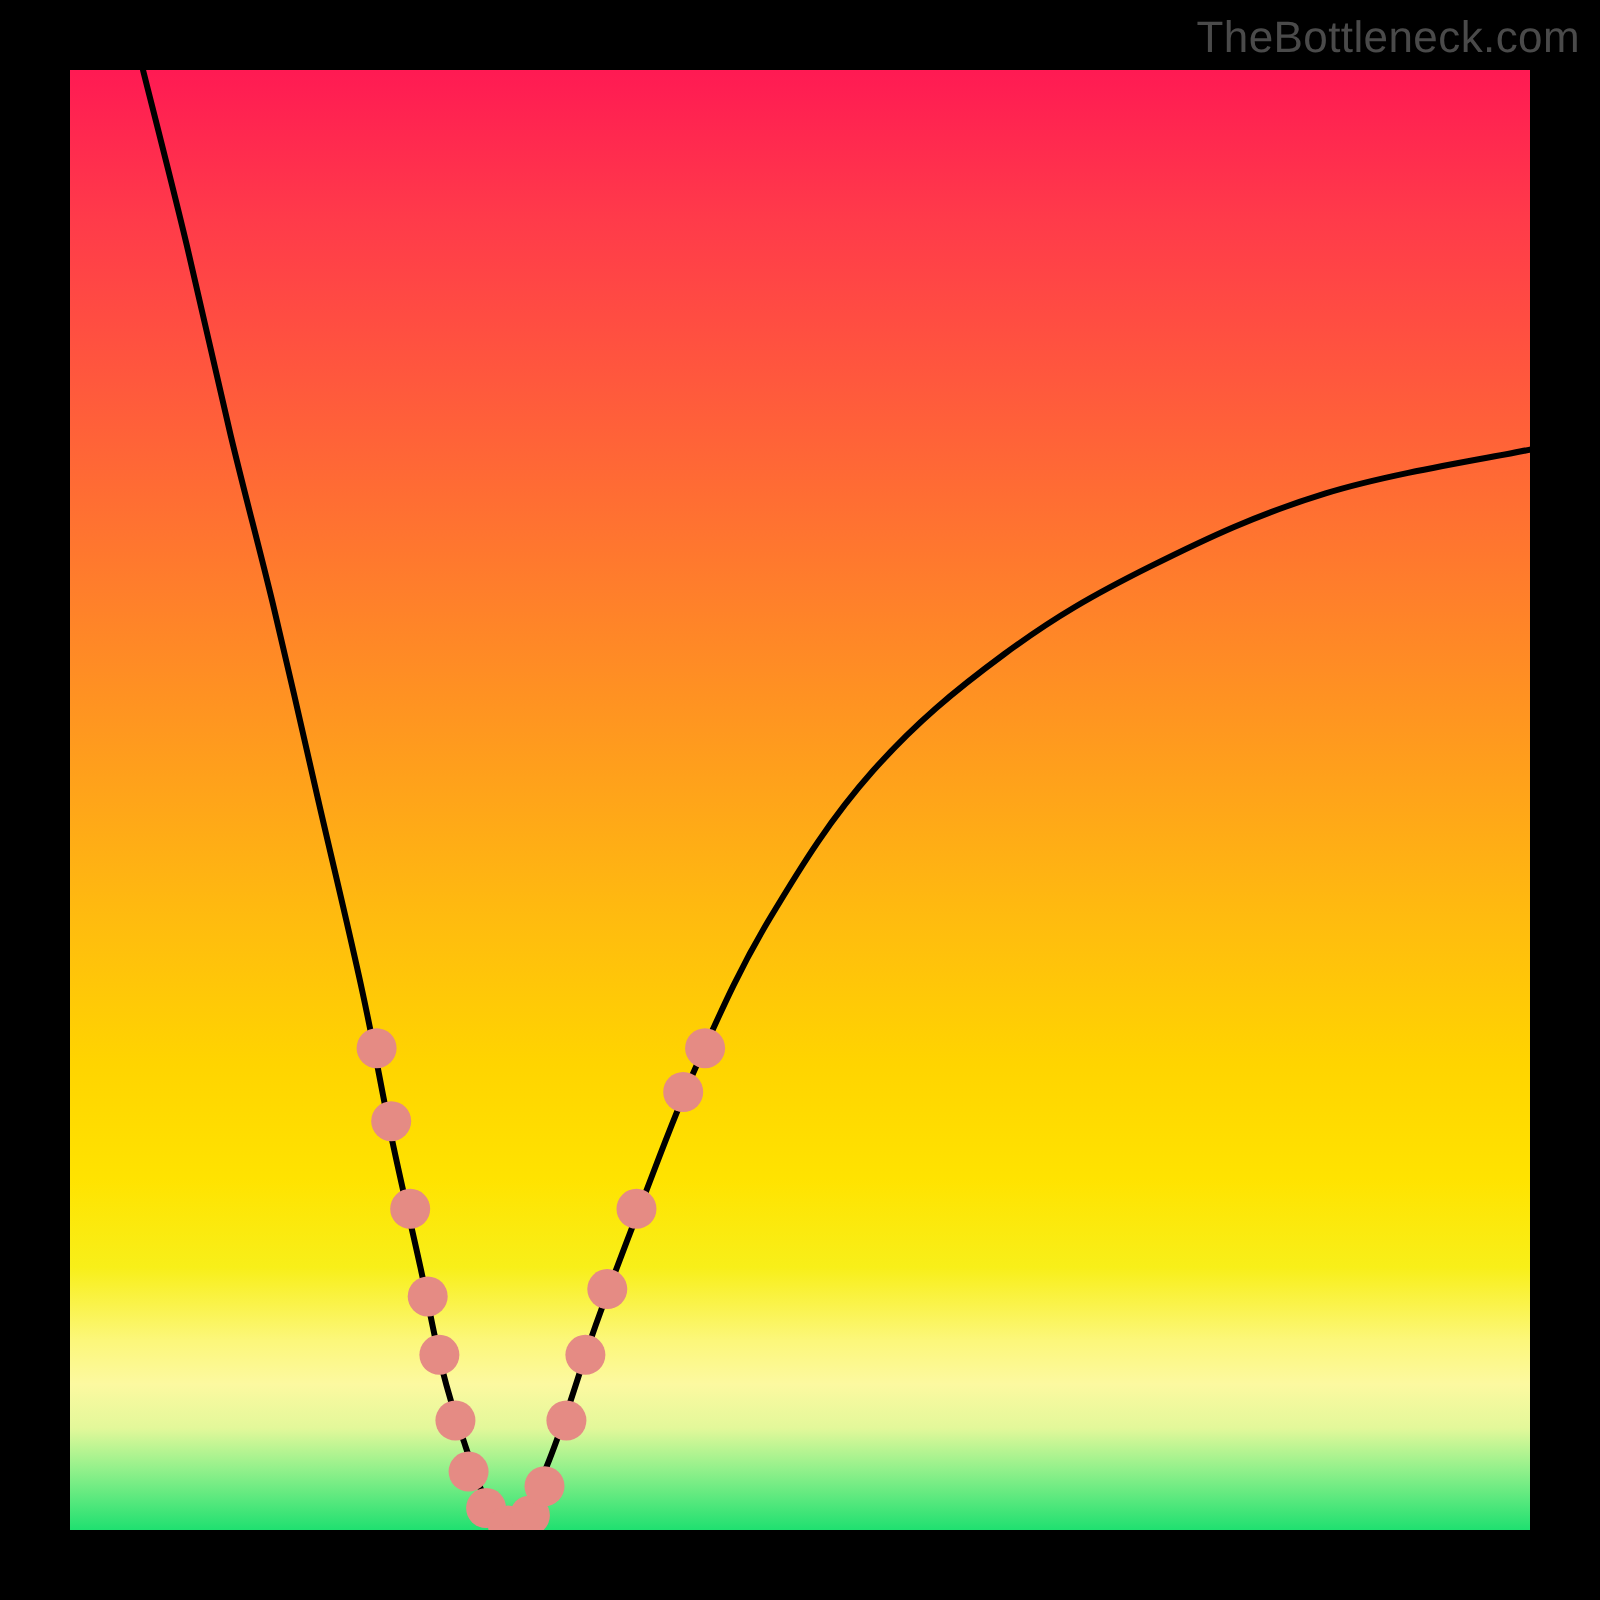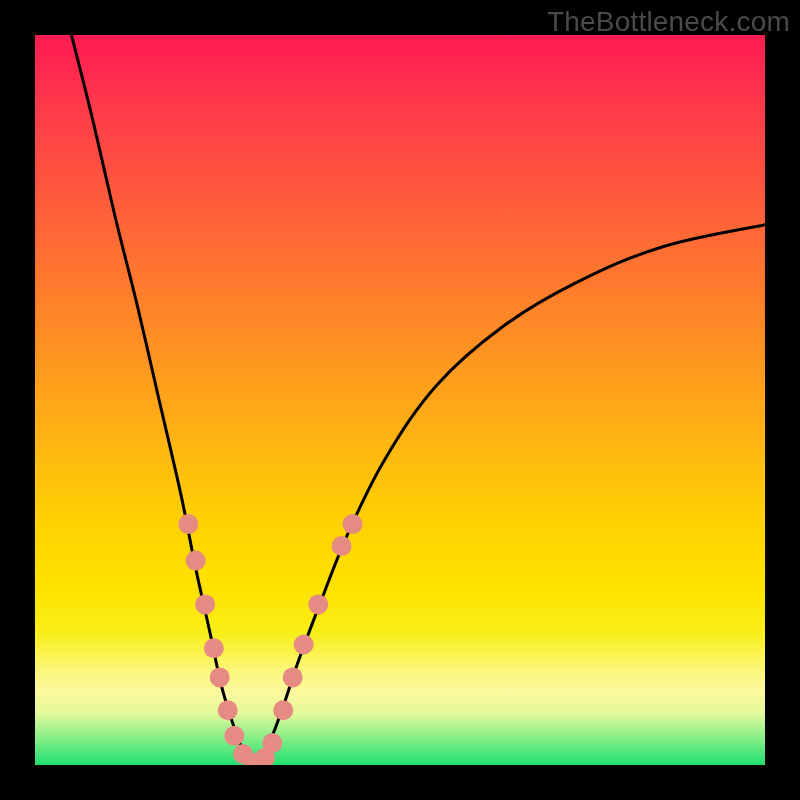--- a/index.html
+++ b/index.html
@@ -40,21 +40,21 @@
       #e3f89a 93%,
       #8ef08a 96%,
       #1fe070 100%
     );
   }
   .watermark {
     position: absolute;
     top: 6px;
     right: 10px;
     color: #4a4a4a;
-    font-size: 28px;
+    font-size: 22px;
     font-weight: 500;
     letter-spacing: 0.2px;
     user-select: none;
   }
   svg.curve {
     position: absolute;
     left: 0;
     top: 0;
     width: 730px;
     height: 730px;

